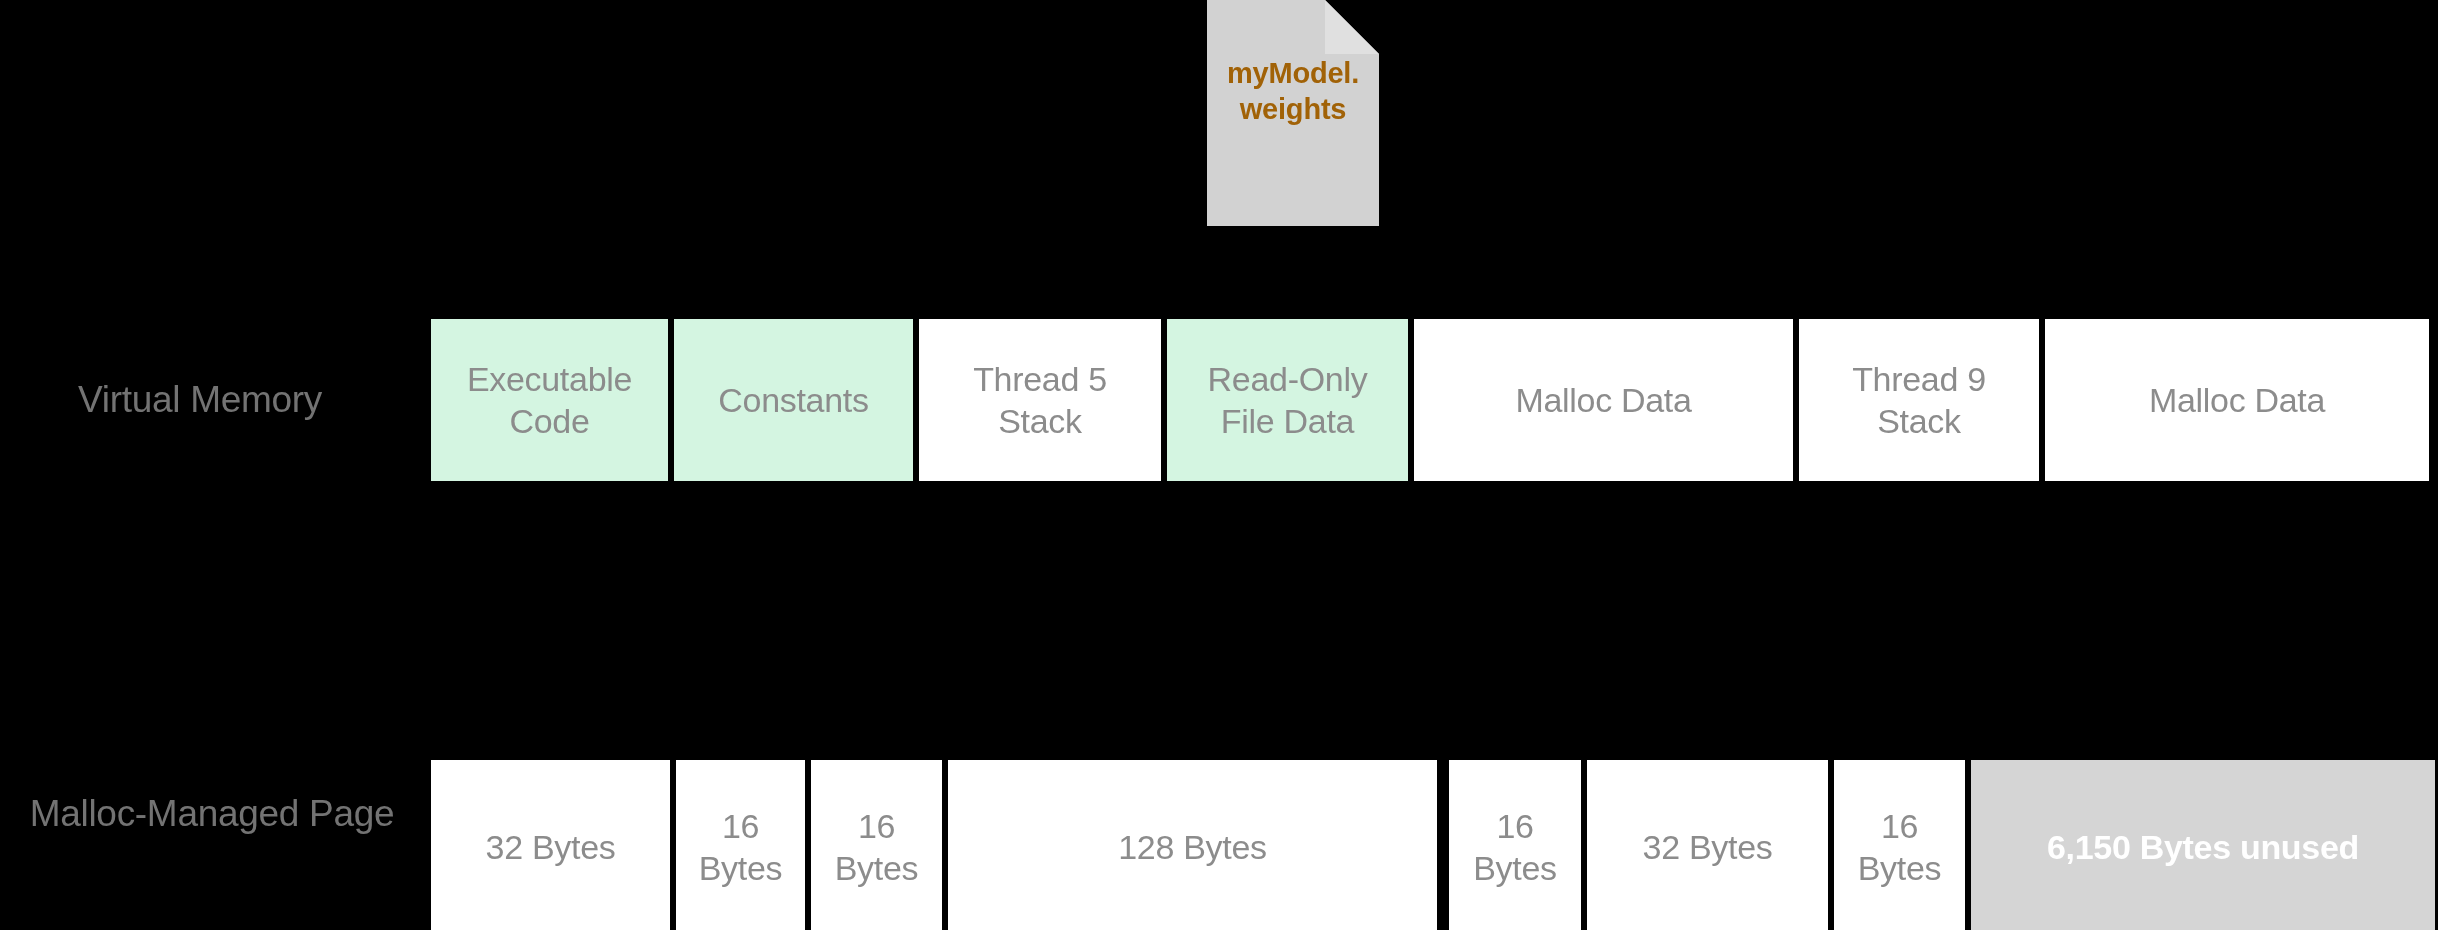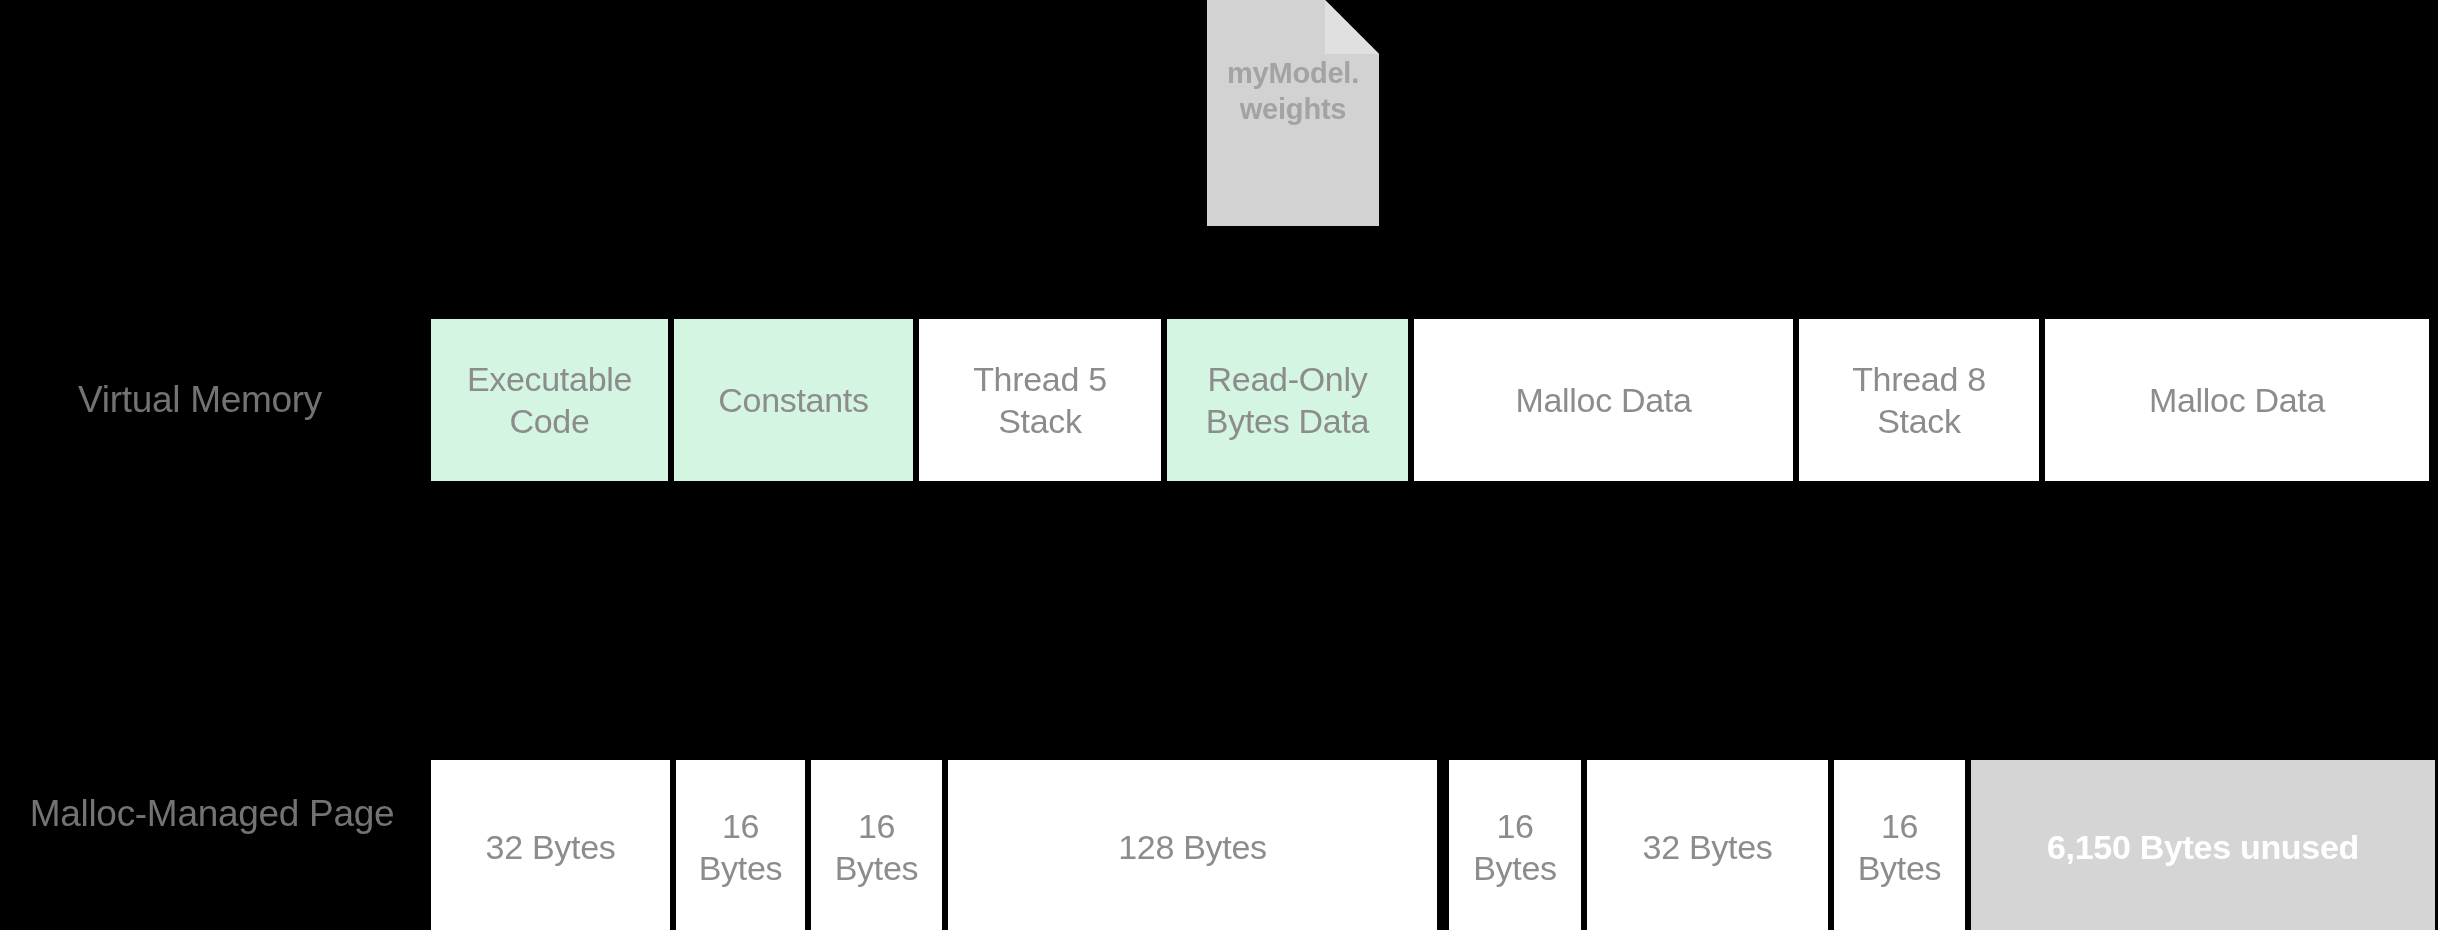--- a/index.html
+++ b/index.html
@@ -33,21 +33,21 @@
     display: block;
     width: 172px;
     height: 226px;
   }
   .file-icon-label {
     position: absolute;
     left: 0;
     top: 55px;
     width: 172px;
     text-align: center;
-    color: #a3a3a3;
+    color: #a16207;
     font-size: 29px;
     line-height: 36px;
     font-weight: bold;
     letter-spacing: -0.2px;
     pointer-events: none;
   }
 
   
   .row-label {
     position: absolute;
@@ -142,27 +142,27 @@
     </div>
     <div class="block green" style="width:245px">
       <span class="block-text">Constants</span>
     </div>
     <div class="block" style="width:248px">
       <span class="block-text">Thread 5
 Stack</span>
     </div>
     <div class="block green" style="width:247px">
       <span class="block-text">Read-Only
-Bytes Data</span>
+File Data</span>
     </div>
     <div class="block" style="width:385px">
       <span class="block-text">Malloc Data</span>
     </div>
     <div class="block" style="width:246px">
-      <span class="block-text">Thread 8
+      <span class="block-text">Thread 9
 Stack</span>
     </div>
     <div class="block" style="width:390px">
       <span class="block-text">Malloc Data</span>
     </div>
   </div>
 
   <div class="row-label page">Malloc-Managed
 Page</div>
 

